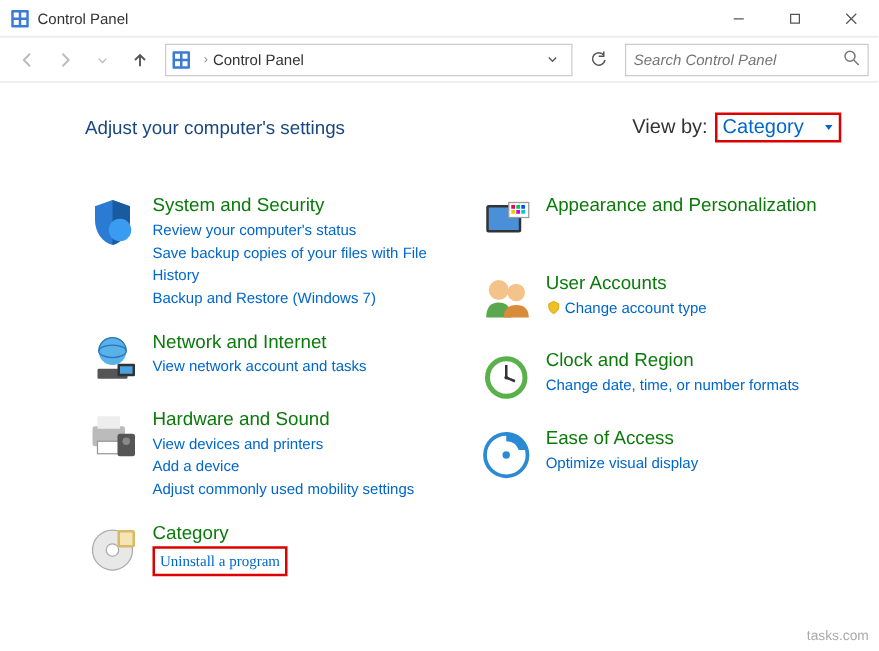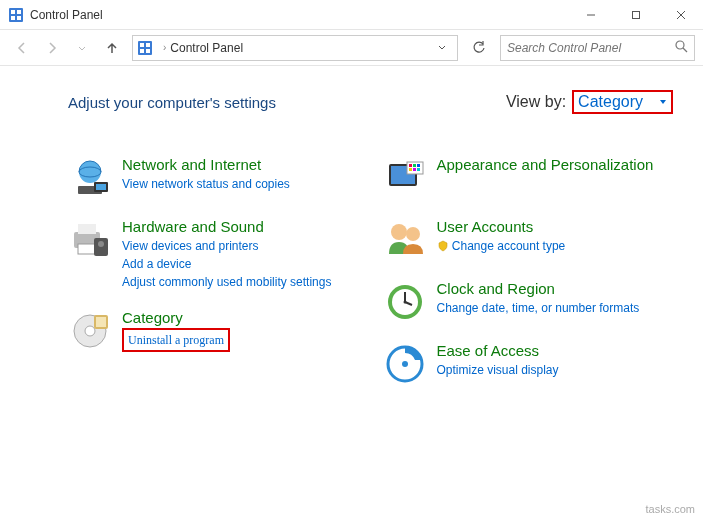--- a/index.html
+++ b/index.html
@@ -146,33 +146,46 @@
             <path d="M1 2 L4 6 L7 2 Z" fill="#0066cc"></path>
           </svg>
       </span>
     </div>
   </div>
 
   <div class="categories">
 
     <div class="col">
 
+      <div class="category">
+        <span class="cat-icon"><svg viewBox="0 0 44 44">
+              <path d="M22 4 L36 9 L36 20 C36 30 30 38 22 40 C14 38 8 30 8 20 L8 9 Z" fill="#2b7bd4"></path>
+              <path d="M22 4 L36 9 L36 20 C36 30 30 38 22 40 L22 4 Z" fill="#1a5aa0"></path>
+              <circle cx="28" cy="28" r="9" fill="#3a9cf0"></circle>
+            </svg></span>
+        <div class="cat-body">
+          <h2 class="cat-title">System and Security</h2>
+          <a class="cat-link">Review your computer's status</a>
+          <a class="cat-link">Save backup copies of your files with File History</a>
+          <a class="cat-link">Backup and Restore (Windows 7)</a>
+        </div>
+      </div>
 
       <div class="category">
         <span class="cat-icon"><svg viewBox="0 0 44 44">
               <circle cx="22" cy="16" r="11" fill="#5ab0e8"></circle>
               <ellipse cx="22" cy="16" rx="11" ry="5" fill="none" stroke="#2676b8" stroke-width="1"></ellipse>
               <path d="M11 16 A11 11 0 0 1 33 16" fill="none" stroke="#2676b8" stroke-width="1"></path>
               <rect x="10" y="30" width="24" height="8" rx="1" fill="#555"></rect>
               <rect x="26" y="26" width="14" height="10" rx="1" fill="#333"></rect>
               <rect x="28" y="28" width="10" height="6" fill="#4aa3e0"></rect>
             </svg></span>
         <div class="cat-body">
           <h2 class="cat-title">Network and Internet</h2>
-          <a class="cat-link">View network status and copies</a>
+          <a class="cat-link">View network account and tasks</a>
         </div>
       </div>
 
       <div class="category">
         <span class="cat-icon"><svg viewBox="0 0 44 44">
               <rect x="6" y="14" width="26" height="16" rx="2" fill="#bbb"></rect>
               <rect x="10" y="6" width="18" height="10" fill="#eee"></rect>
               <rect x="10" y="26" width="18" height="10" fill="#fff" stroke="#999"></rect>
               <rect x="26" y="20" width="14" height="18" rx="2" fill="#555"></rect>
               <circle cx="33" cy="26" r="3" fill="#888"></circle>

